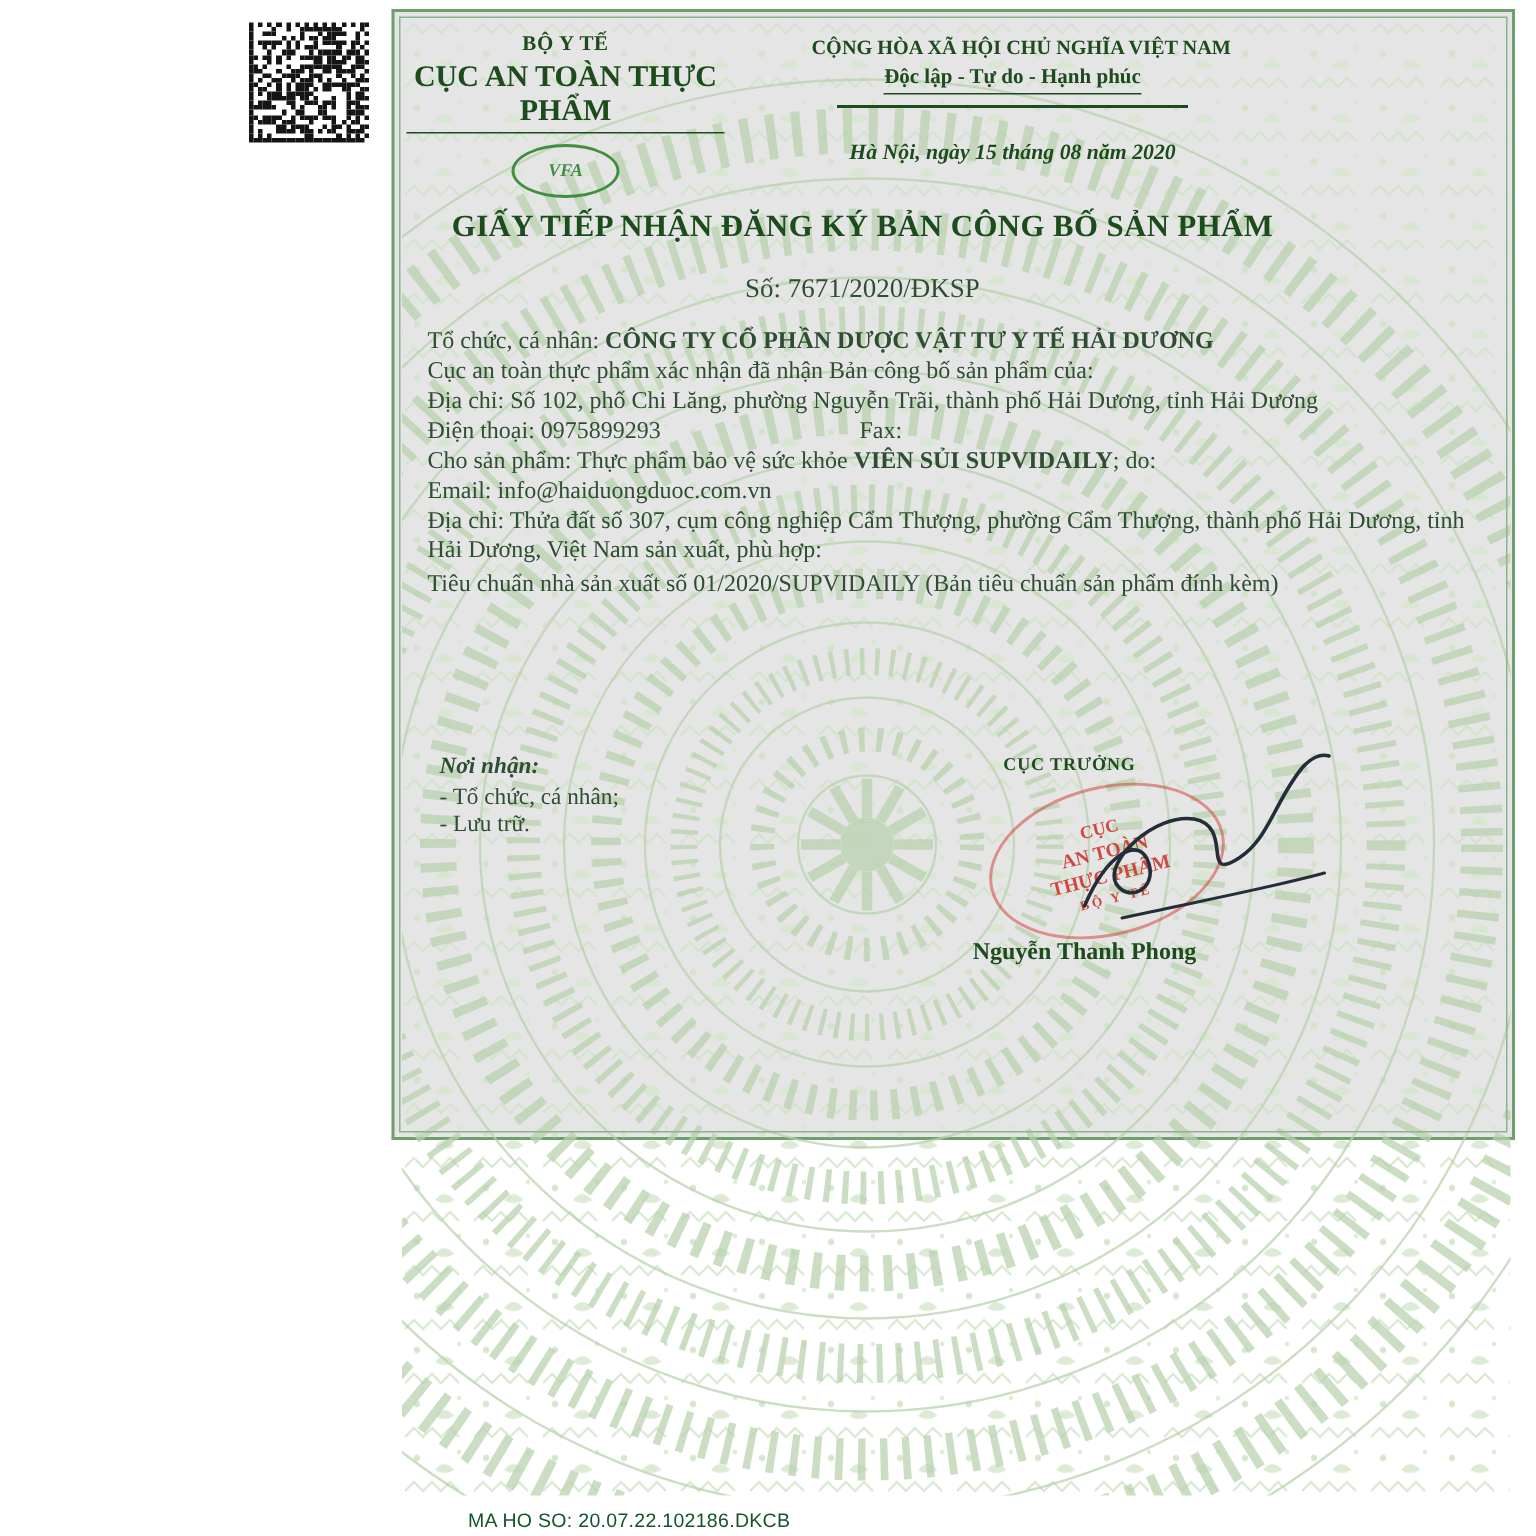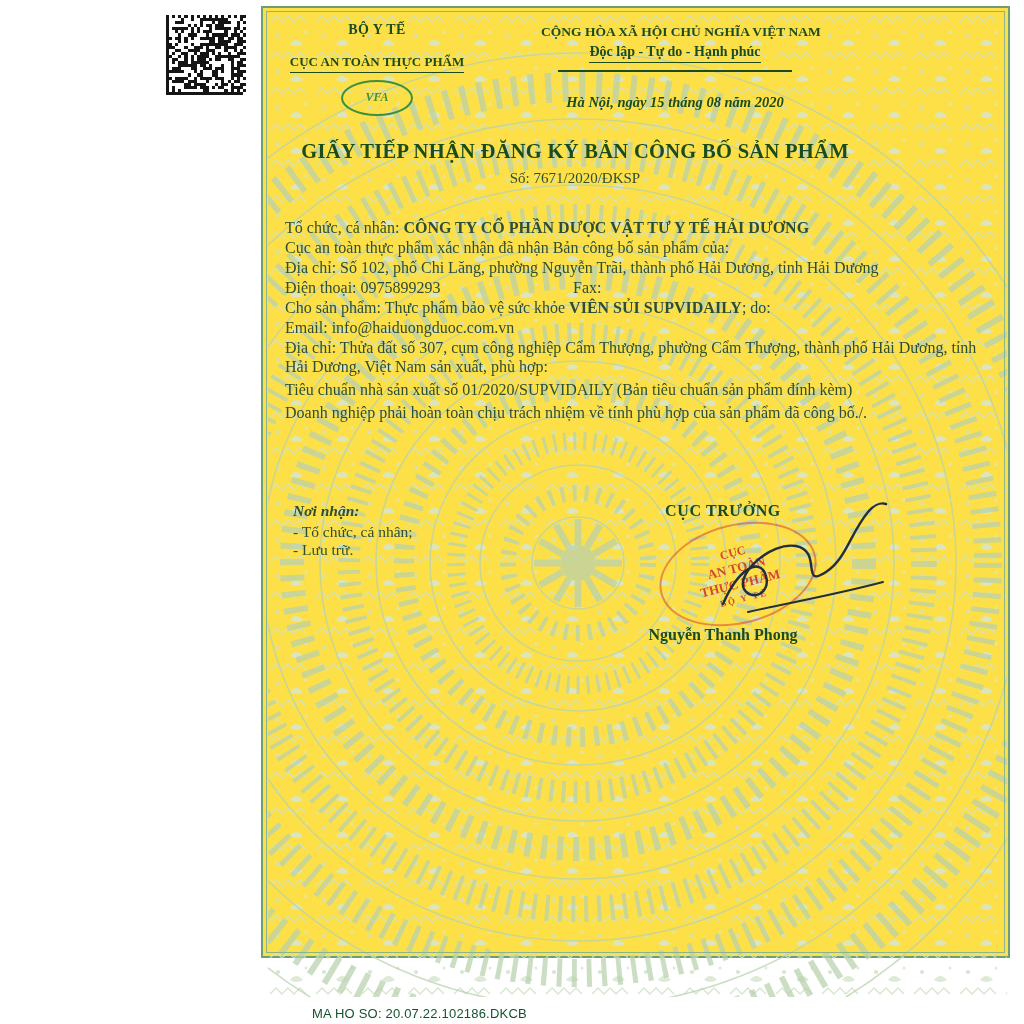--- a/index.html
+++ b/index.html
@@ -6,57 +6,57 @@
   html,body { width:1024px; height:1024px; background:#fff; overflow:hidden; }
   body { font-family:"Liberation Serif","DejaVu Serif",serif; position:relative; color:var(--text-green,#2e4d33); }
 
   
   .qr { position:absolute; left:166px; top:15px; width:80px; height:80px;
         display:grid; grid-template-columns:repeat(26,1fr); grid-auto-rows:1fr; background:#fff; }
   .qr i { display:block; }
   .qr i.on { background:#151515; }
 
   
-  .cert { position:absolute; left:261px; top:6px; width:749px; height:952px;
-          background:#fde047; border:2px solid var(--border-green,#6f9e6f); }
+  .cert { position:absolute; left:261px; top:6px; width:749px; height:754px;
+          background:#e5e5e5; border:2px solid var(--border-green,#6f9e6f); }
   .cert::after { content:""; position:absolute; inset:3px; border:1px solid var(--border-green-light,#8ab48a); pointer-events:none; }
   .pattern { position:absolute; left:5px; top:5px; }
 
   .abs { position:absolute; }
 
   
   .hdr-left { left:8px; top:14px; width:212px; text-align:center; color:var(--title-green,#1c4b1c); }
   .ministry { font-size:14px; font-weight:bold; letter-spacing:.4px; }
-  .dept { font-size:13px; font-weight:bold; display:inline-block; border-bottom:1.5px solid var(--title-green,#1c4b1c); padding-bottom:2px; margin-top:16px; }
+  .dept { font-size:20px; font-weight:bold; display:inline-block; border-bottom:1.5px solid var(--title-green,#1c4b1c); padding-bottom:2px; margin-top:2px; }
   .vfa { width:72px; height:36px; margin:7px auto 0; border:2.5px solid var(--logo-green,#3f8f3f); border-radius:50%;
          color:var(--logo-green,#3f8f3f); font-style:italic; font-weight:bold; font-size:12px; line-height:31px; }
 
   .hdr-right { left:278px; top:16px; width:268px; text-align:center; color:var(--title-green,#1c4b1c); }
   .nat { font-size:13.5px; font-weight:bold; white-space:nowrap; }
   .motto { font-size:14px; font-weight:bold; display:inline-block; border-bottom:1.5px solid var(--title-green,#1c4b1c); padding-bottom:2px; margin-top:4px; }
   .sep { width:234px; height:1.5px; background:var(--title-green,#1c4b1c); margin:7px auto 0; }
   .dateline { font-size:14.5px; font-weight:bold; font-style:italic; margin-top:22px; }
 
   
   .title-wrap { left:6px; top:132px; width:612px; text-align:center; }
   .doc-title { font-size:20.5px; font-weight:bold; color:var(--title-green,#1c4b1c); letter-spacing:.3px; }
-  .doc-number { font-size:15px; margin-top:7px; }
+  .doc-number { font-size:18px; margin-top:19px; }
 
   
   .bodytext { left:22px; top:210px; width:699px; font-size:16px; line-height:19px; }
   .bodytext p { margin:0 0 1px; }
   .bodytext p.sp { margin-top:4px; }
   .bodytext b { font-weight:bold; }
   .phone-row { position:relative; }
   .fax { position:absolute; left:288px; top:0; }
 
   
   .recips { left:30px; top:494px; font-size:15.5px; line-height:18px; }
   .recips .ni { font-weight:bold; font-style:italic; margin-bottom:3px; }
-  .sig-title { left:350px; top:494px; width:220px; text-align:center; font-size:16px; font-weight:bold; letter-spacing:.6px; color:var(--title-green,#1c4b1c); }
+  .sig-title { left:340px; top:494px; width:220px; text-align:center; font-size:12px; font-weight:bold; letter-spacing:.6px; color:var(--title-green,#1c4b1c); }
   .stamp { left:395px; top:516px; width:160px; height:100px; transform:rotate(-14deg);
            border:2.5px solid rgba(207,58,50,.55); border-radius:50%;
            display:flex; flex-direction:column; align-items:center; justify-content:center;
            color:var(--stamp-red,#cf3a32); font-weight:bold; opacity:.92; }
   .stamp .s1 { font-size:12px; }
   .stamp .s2 { font-size:13px; }
   .stamp .s3 { font-size:13px; }
   .stamp .s4 { font-size:9px; letter-spacing:2px; margin-top:2px; }
   .signature { left:445px; top:486px; }
   .sig-name { left:350px; top:618px; width:220px; text-align:center; font-size:16px; font-weight:bold; color:var(--title-green,#1c4b1c); }
@@ -817,21 +817,20 @@
 
     <div class="abs bodytext">
       <p><span>Tổ chức, cá nhân: </span><b>CÔNG TY CỔ PHẦN DƯỢC VẬT TƯ Y TẾ HẢI DƯƠNG</b></p>
       <p><span>Cục an toàn thực phẩm xác nhận đã nhận Bản công bố sản phẩm của:</span></p>
       <p><span>Địa chỉ: Số 102, phố Chi Lăng, phường Nguyễn Trãi, thành phố Hải Dương, tỉnh Hải Dương</span></p>
       <p class="phone-row"><span><span>Điện thoại: </span><span>0975899293</span></span><span class="fax">Fax:</span></p>
       <p><span>Cho sản phẩm: </span><span>Thực phẩm bảo vệ sức khỏe </span><b>VIÊN SỦI SUPVIDAILY</b><span>; do:</span></p>
       <p><span>Email: info@haiduongduoc.com.vn</span></p>
       <p><span>Địa chỉ: Thửa đất số 307, cụm công nghiệp Cẩm Thượng, phường Cẩm Thượng, thành phố Hải Dương, tỉnh Hải Dương, Việt Nam sản xuất, phù hợp:</span></p>
       <p class="sp"><span>Tiêu chuẩn nhà sản xuất số 01/2020/SUPVIDAILY (Bản tiêu chuẩn sản phẩm đính kèm)</span></p>
-      <p class="sp"><span>Doanh nghiệp phải hoàn toàn chịu trách nhiệm về tính phù hợp của sản phẩm đã công bố./.</span></p>
     </div>
 
     <div class="abs recips">
       <div class="ni">Nơi nhận:</div>
       <div>- Tổ chức, cá nhân;</div>
       <div>- Lưu trữ.</div>
     </div>
 
     <div class="abs sig-title">CỤC TRƯỞNG</div>
 

